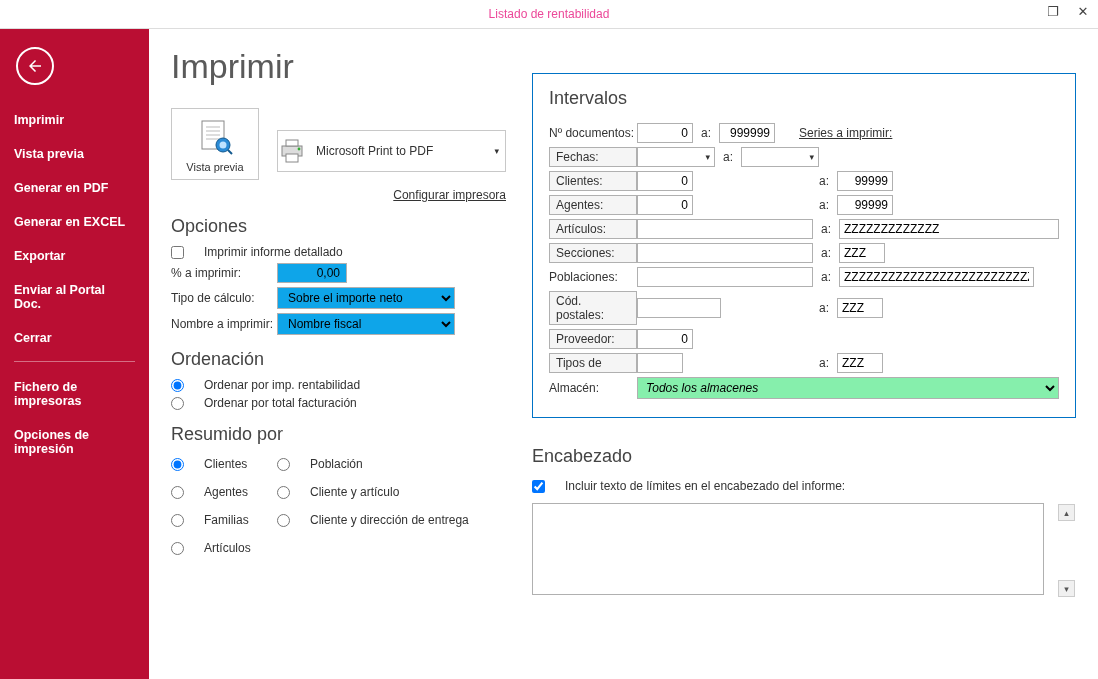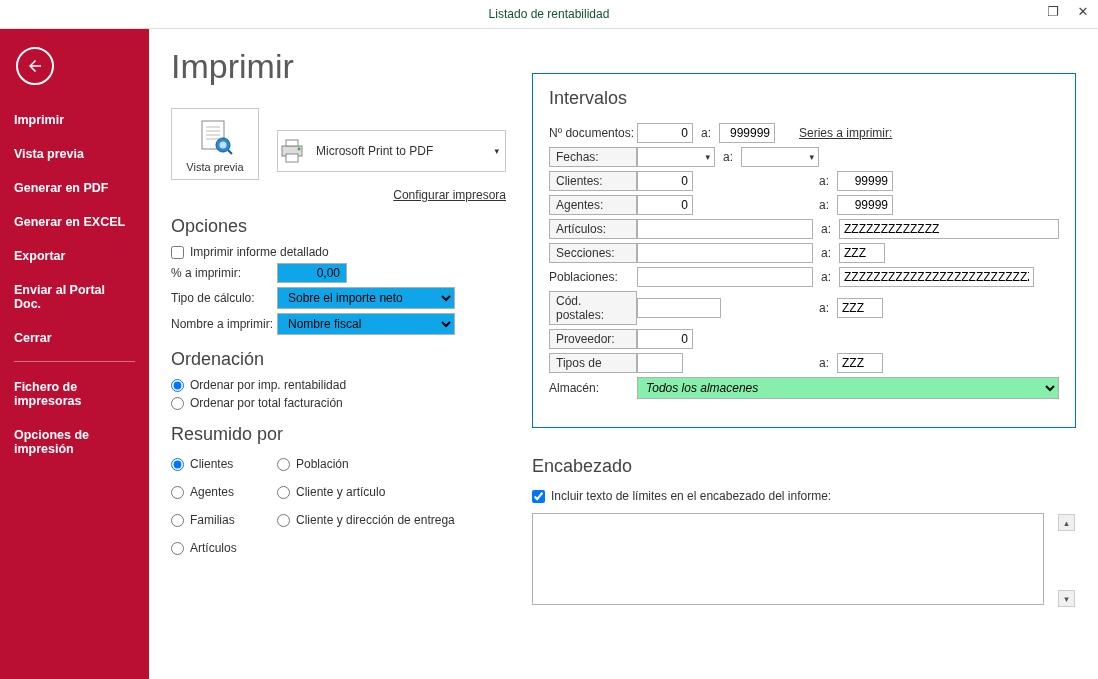--- a/index.html
+++ b/index.html
@@ -1,19 +1,19 @@
 <!DOCTYPE html>
 <html><head>
 <meta charset="utf-8">
 <style>
 * { box-sizing: border-box; margin: 0; padding: 0; }
 body { font-family: "Segoe UI", Arial, sans-serif; font-size: 12px; color: #333; background: #fff; width: 1098px; height: 679px; overflow: hidden; position: relative; }
 
 .titlebar { height: 28px; display: flex; align-items: center; justify-content: center; position: relative; }
-.titlebar .title { font-size: 12px; color: #14532d; }
+.titlebar .title { font-size: 12px; color: #ec4899; }
 .titlebar .controls { position: absolute; right: 0; top: 0; display: flex; }
 .titlebar .ctl { width: 30px; height: 22px; display: flex; align-items: center; justify-content: center; font-size: 13px; color: #444; cursor: pointer; }
 
 .main { display: flex; height: 651px; border-top: 1px solid #ddd; }
 
 .sidebar { width: 175px; background: #ba0e33; color: #fff; padding-top: 18px; position: relative; }
 .back-btn { width: 38px; height: 38px; border: 2px solid #fff; border-radius: 50%; margin-left: 16px; margin-bottom: 18px; display: flex; align-items: center; justify-content: center; cursor: pointer; }
 .back-btn svg { width: 18px; height: 18px; fill: #fff; }
 .menu-item { color: #fff; font-size: 12.5px; font-weight: 600; padding: 10px 14px; cursor: pointer; }
 .menu-sep { height: 1px; background: rgba(255,255,255,0.4); margin: 6px 14px 8px 14px; }
@@ -26,32 +26,32 @@
 
 .print-row { display: flex; gap: 18px; align-items: stretch; margin-bottom: 4px; }
 .preview-box { width: 88px; border: 1px solid #c8c8c8; display: flex; flex-direction: column; align-items: center; justify-content: center; padding: 10px 4px 6px 4px; gap: 4px; }
 .preview-box .lbl { font-size: 11px; color: #333; }
 .printer-box { flex: 1; border: 1px solid #c8c8c8; display: flex; align-items: center; padding: 0 0; height: 42px; gap: 10px; position: relative; margin-top: 22px;}
 .printer-box .dd { position: absolute; right: 6px; font-size: 9px; color: #333; }
 .cfg-link { text-align: right; font-size: 12px; text-decoration: underline; color: #333; margin-top: 8px; cursor: pointer; }
 
 h2.section { font-size: 18px; font-weight: 400; color: #444; margin: 14px 0 8px 0; }
 
-.chk-row, .rad-row { display: flex; align-items: center; gap: 6px; font-size: 12px; margin: 4px 0; }
+.chk-row, .rad-row { display: flex; align-items: center; gap: 20px; font-size: 12px; margin: 4px 0; }
 .chk-row input, .rad-row input { margin: 0; }
 
 .form-row { display: flex; align-items: center; font-size: 12px; margin: 4px 0; }
 .form-row .lbl { width: 106px; }
 .form-row .val { border: 1px solid #b0b0b0; padding: 2px 6px; font-size: 12px; text-align: right; background: #0ea5e9; }
 .form-row select.val { text-align: left; height: 22px; }
 
 .summary-grid { display: grid; grid-template-columns: 100px 1fr; row-gap: 6px; column-gap: 6px; font-size: 12px; margin-top: 2px;}
 
 
-.intervals-box { border: 1.5px solid #0073c6; padding: 14px 16px 28px 16px; margin-top: 26px; }
+.intervals-box { border: 1.5px solid #0073c6; padding: 14px 16px 18px 16px; margin-top: 26px; }
 .intervals-box h2 { font-size: 18px; font-weight: 400; color: #444; margin-bottom: 14px; }
 
 .iv-grid { display: grid; grid-template-columns: 88px 1fr; row-gap: 4px; align-items: center; font-size: 12px; }
 .iv-grid .ilbl { font-size: 12px; }
 .iv-grid .ilbl.btnlike, .btnlike { border: 1px solid #b0b0b0; padding: 2px 6px; background: #f5f5f5; cursor: pointer; display: inline-block; }
 .ivrow { display: flex; align-items: center; gap: 6px; }
 .ibox { border: 1px solid #b0b0b0; padding: 2px 4px; font-size: 12px; background: #fff; height: 20px; }
 .ibox.tr { text-align: right; }
 .albl { font-size: 12px; width: 14px; text-align: center; }
 .series-link { text-decoration: underline; cursor: pointer; }

